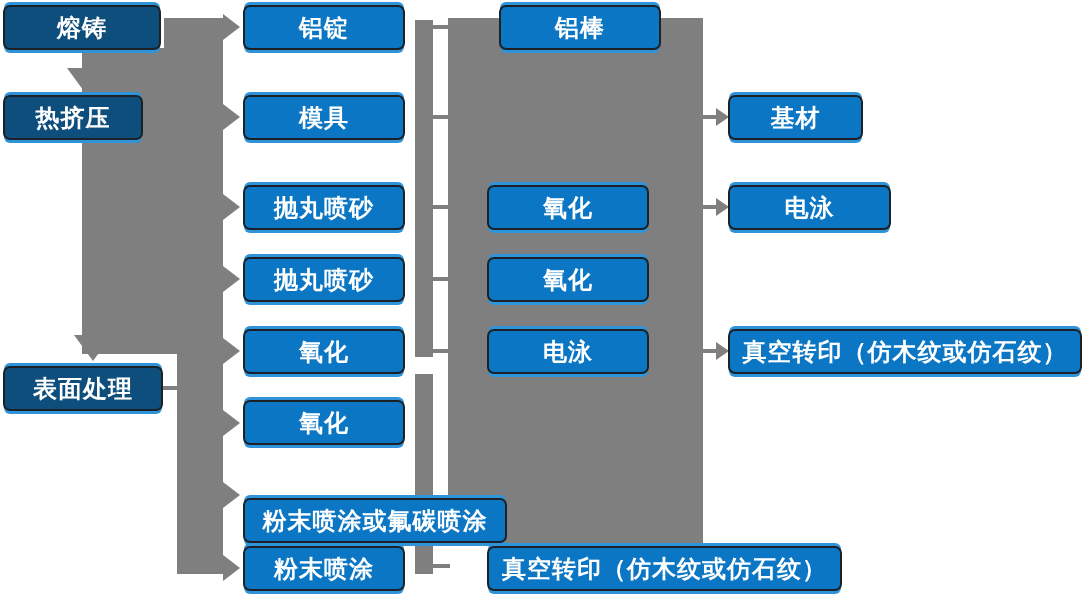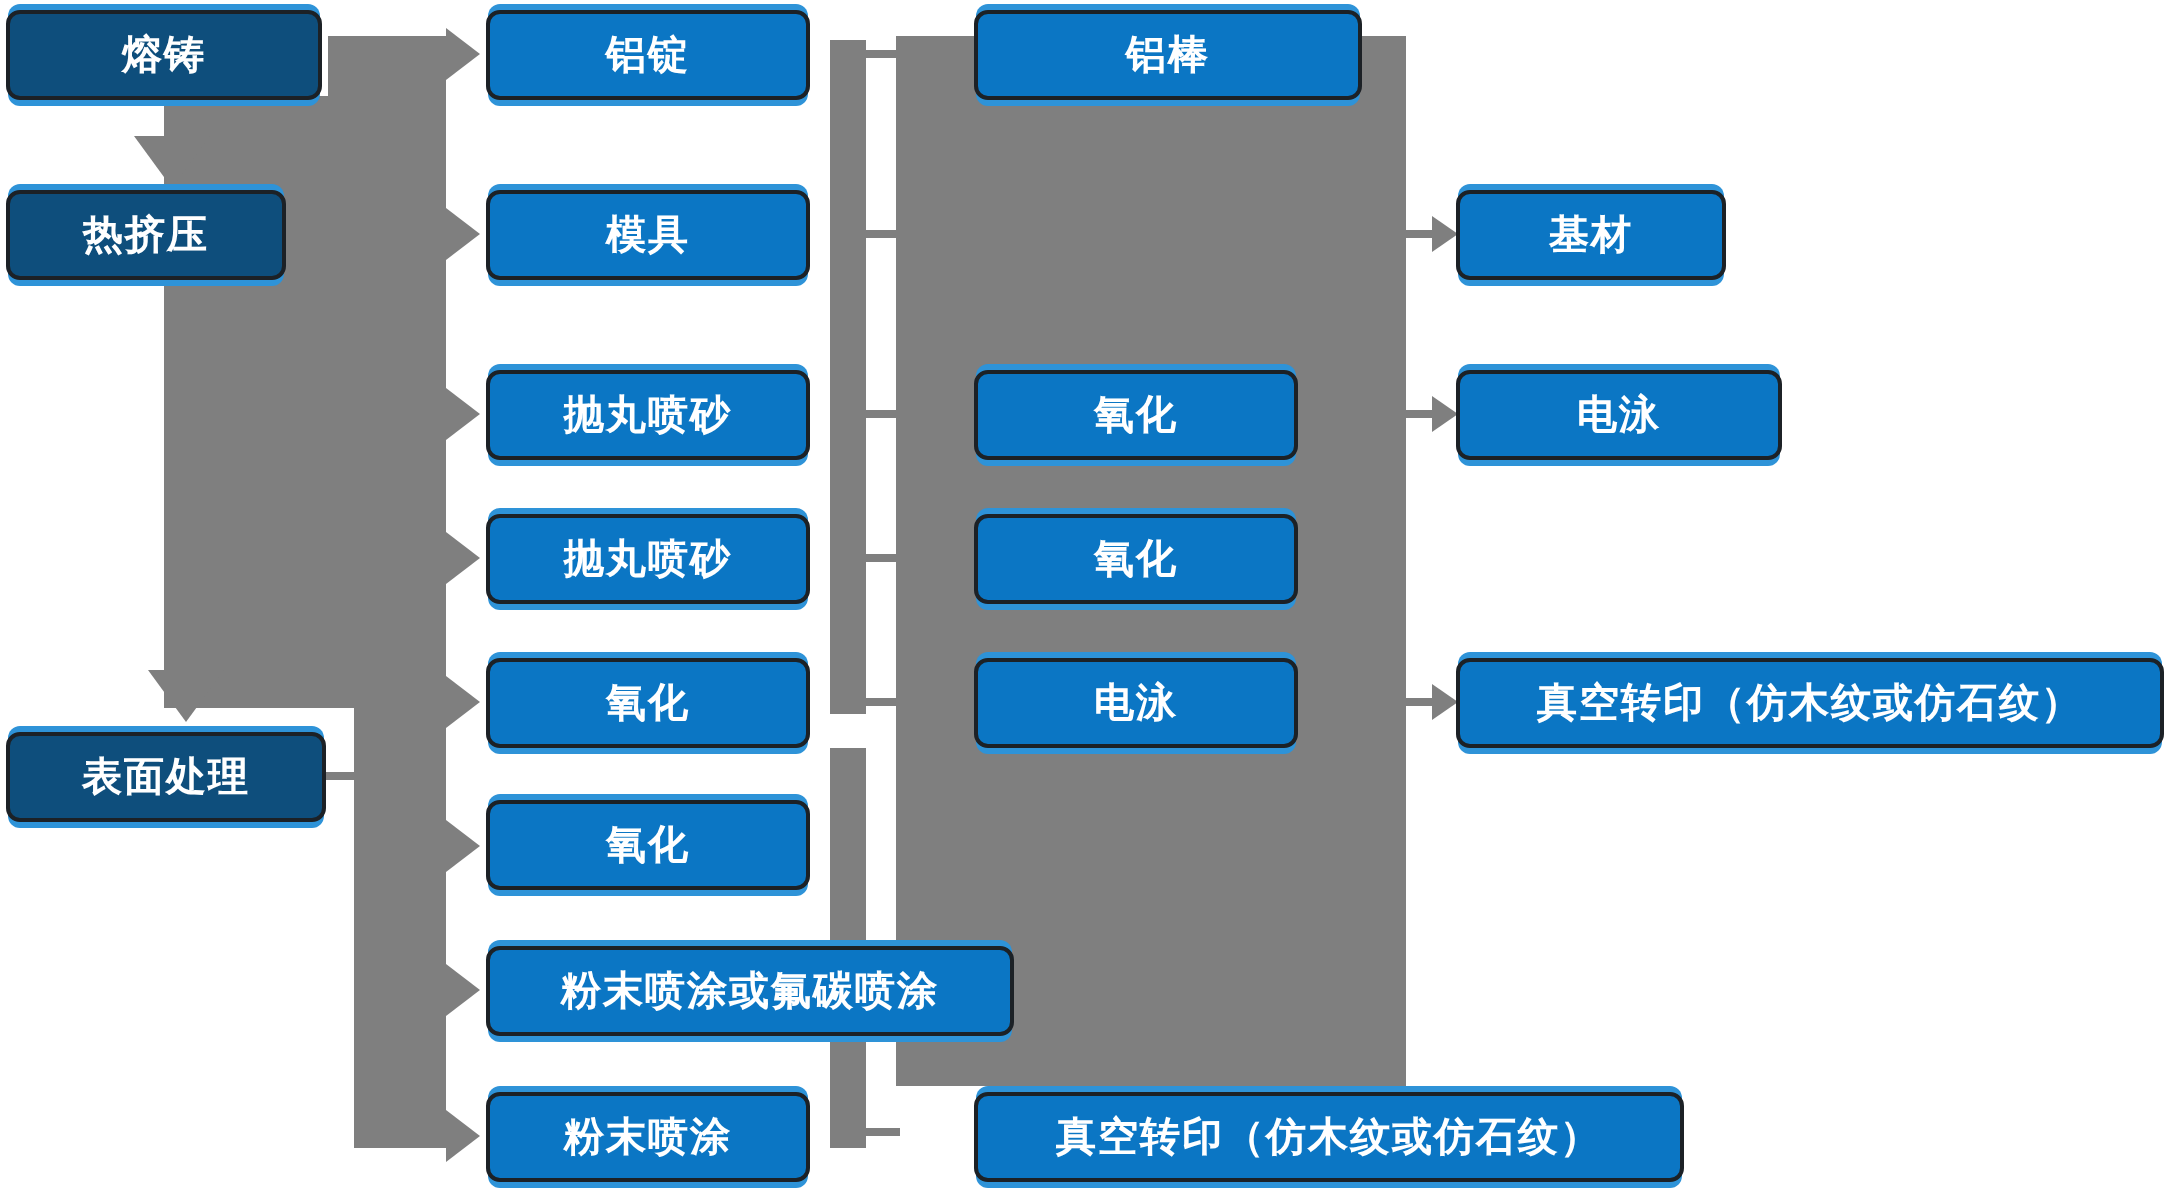--- a/index.html
+++ b/index.html
@@ -11,21 +11,21 @@
     overflow:hidden;
   }
   .node{
     position:absolute;
     box-sizing:border-box;
     height:45px;
     background:var(--box-fill,#0b76c4);
     border:2px solid var(--box-border,#1c2126);
     border-radius:7px;
     color:var(--text,#ffffff);
-    font-size:20px;
+    font-size:24px;
     font-weight:bold;
     letter-spacing:1px;
     display:flex;align-items:center;justify-content:center;
     box-shadow:0 -4px 0 -1px var(--box-accent,#2e93d8),0 4px 0 -1px var(--box-accent,#2e93d8);
     z-index:2;
     white-space:nowrap;
   }
   .node.dark{background:var(--box-fill-dark,#0e4e7c);}
   .bar{
     position:absolute;
@@ -94,24 +94,24 @@
   <div class="node dark" style="left:3px;top:5px;width:158px">熔铸</div>
   <div class="node dark" style="left:3px;top:95px;width:140px">热挤压</div>
   <div class="node dark" style="left:3px;top:366px;width:160px">表面处理</div>
 
   <div class="node" style="left:243px;top:95px;width:162px">模具</div>
   <div class="node" style="left:243px;top:5px;width:162px">铝锭</div>
   <div class="node" style="left:243px;top:185px;width:162px">抛丸喷砂</div>
   <div class="node" style="left:243px;top:257px;width:162px">抛丸喷砂</div>
   <div class="node" style="left:243px;top:329px;width:162px">氧化</div>
   <div class="node" style="left:243px;top:400px;width:162px">氧化</div>
-  <div class="node" style="left:243px;top:473px;width:264px">粉末喷涂或氟碳喷涂</div>
+  <div class="node" style="left:243px;top:498px;width:264px">粉末喷涂或氟碳喷涂</div>
   <div class="node" style="left:243px;top:546px;width:162px">粉末喷涂</div>
 
-  <div class="node" style="left:487px;top:5px;width:194px">铝棒</div>
+  <div class="node" style="left:499px;top:5px;width:162px">铝棒</div>
   <div class="node" style="left:487px;top:185px;width:162px">氧化</div>
   <div class="node" style="left:487px;top:257px;width:162px">氧化</div>
   <div class="node" style="left:487px;top:329px;width:162px">电泳</div>
   <div class="node" style="left:487px;top:546px;width:355px">真空转印（仿木纹或仿石纹）</div>
 
   <div class="node" style="left:728px;top:95px;width:135px">基材</div>
   <div class="node" style="left:728px;top:185px;width:163px">电泳</div>
   <div class="node" style="left:728px;top:329px;width:354px">真空转印（仿木纹或仿石纹）</div>
 
 </div>

